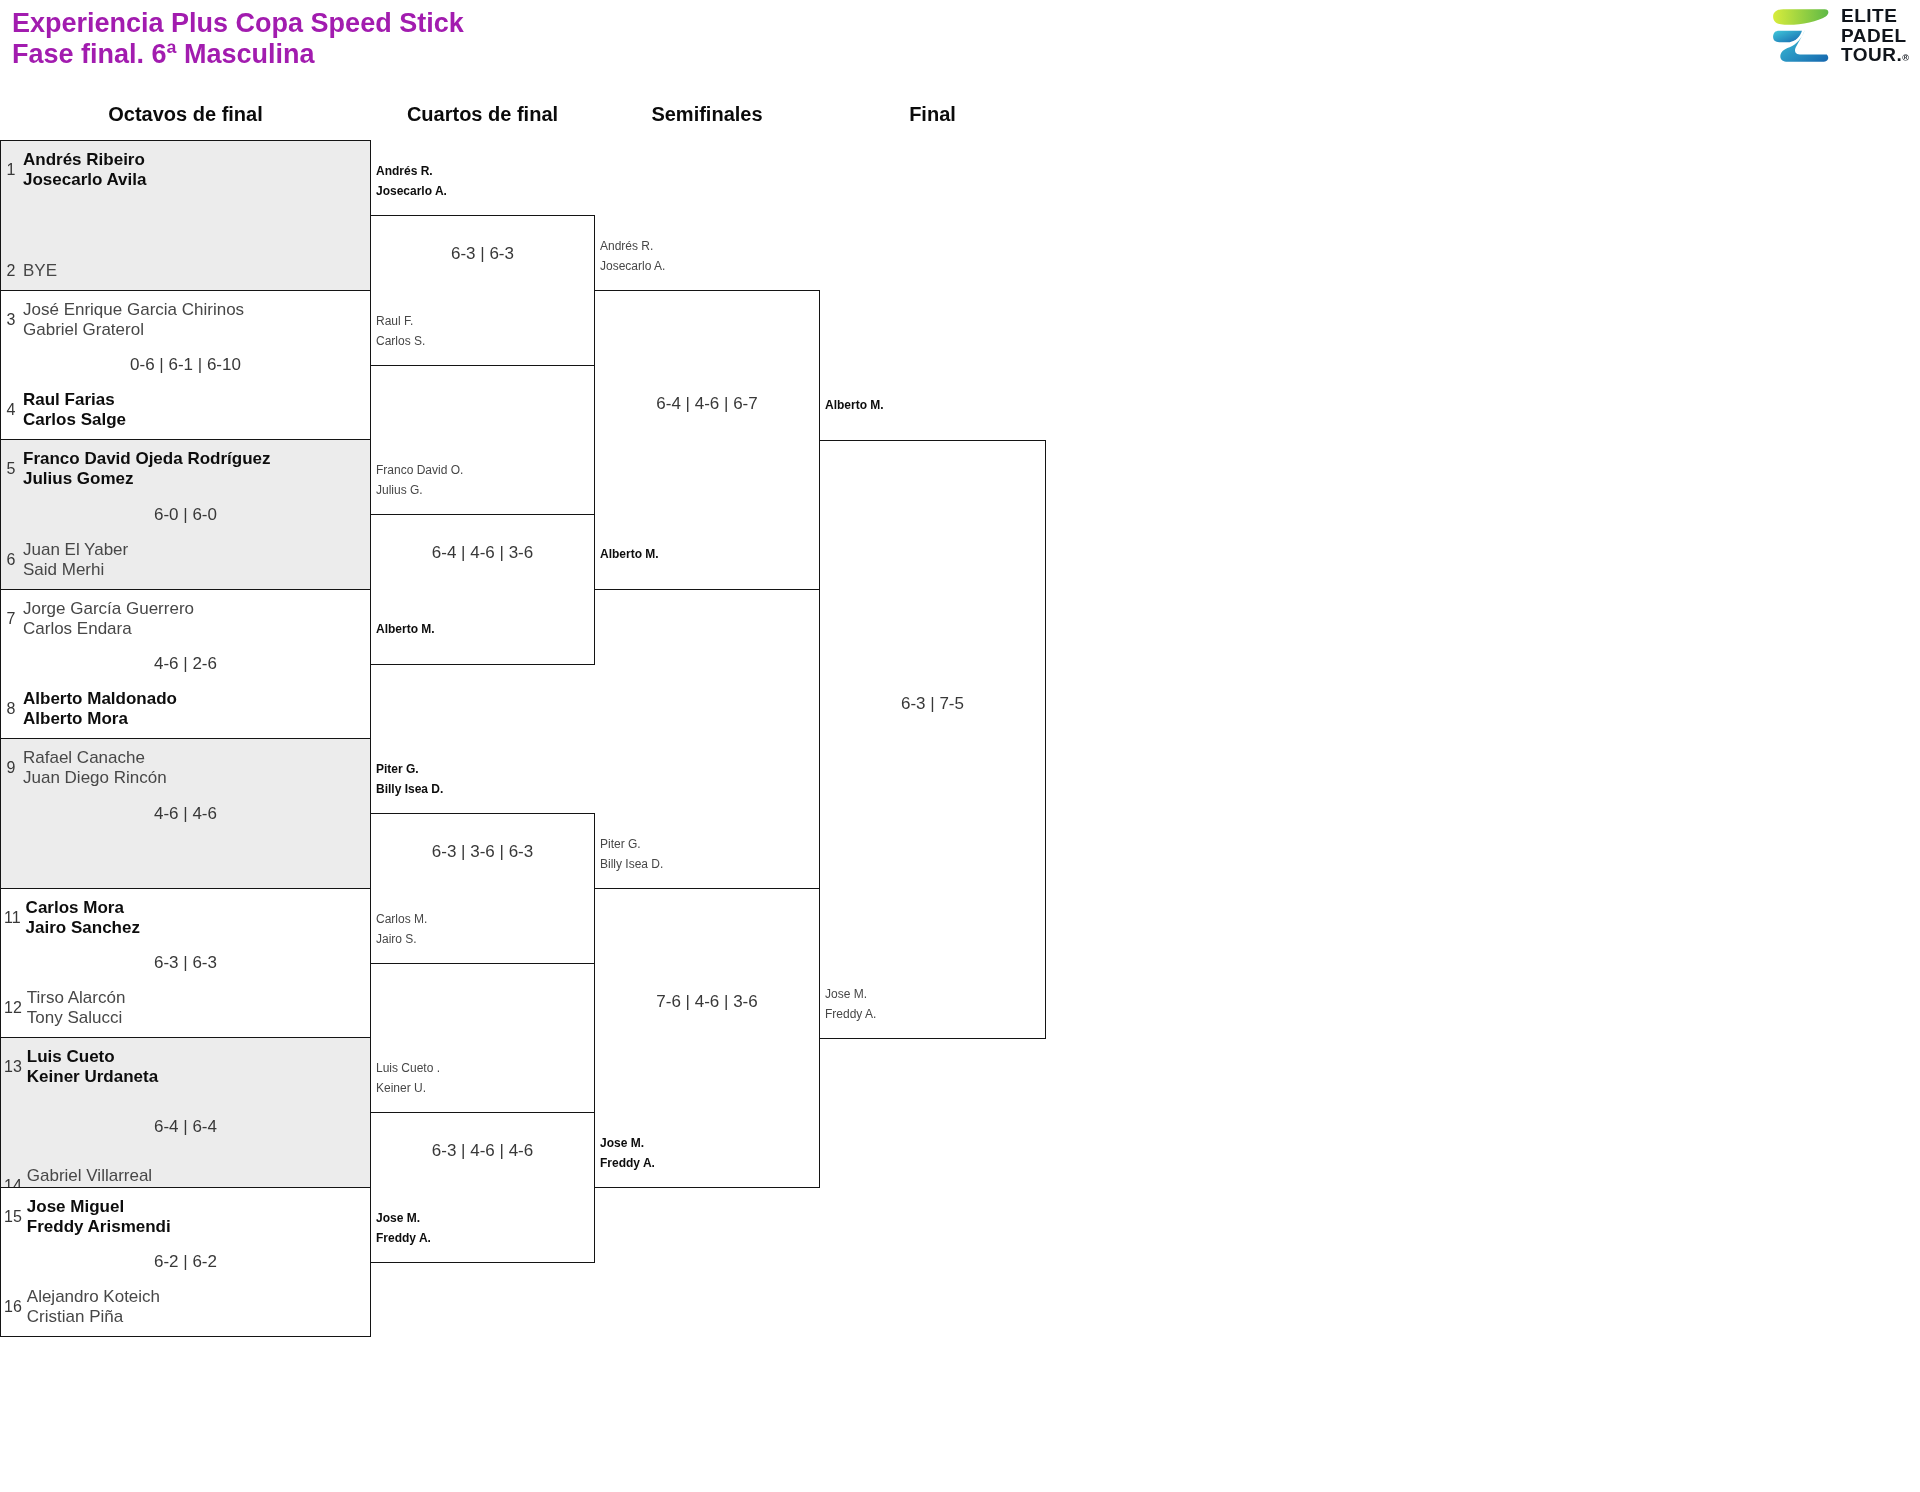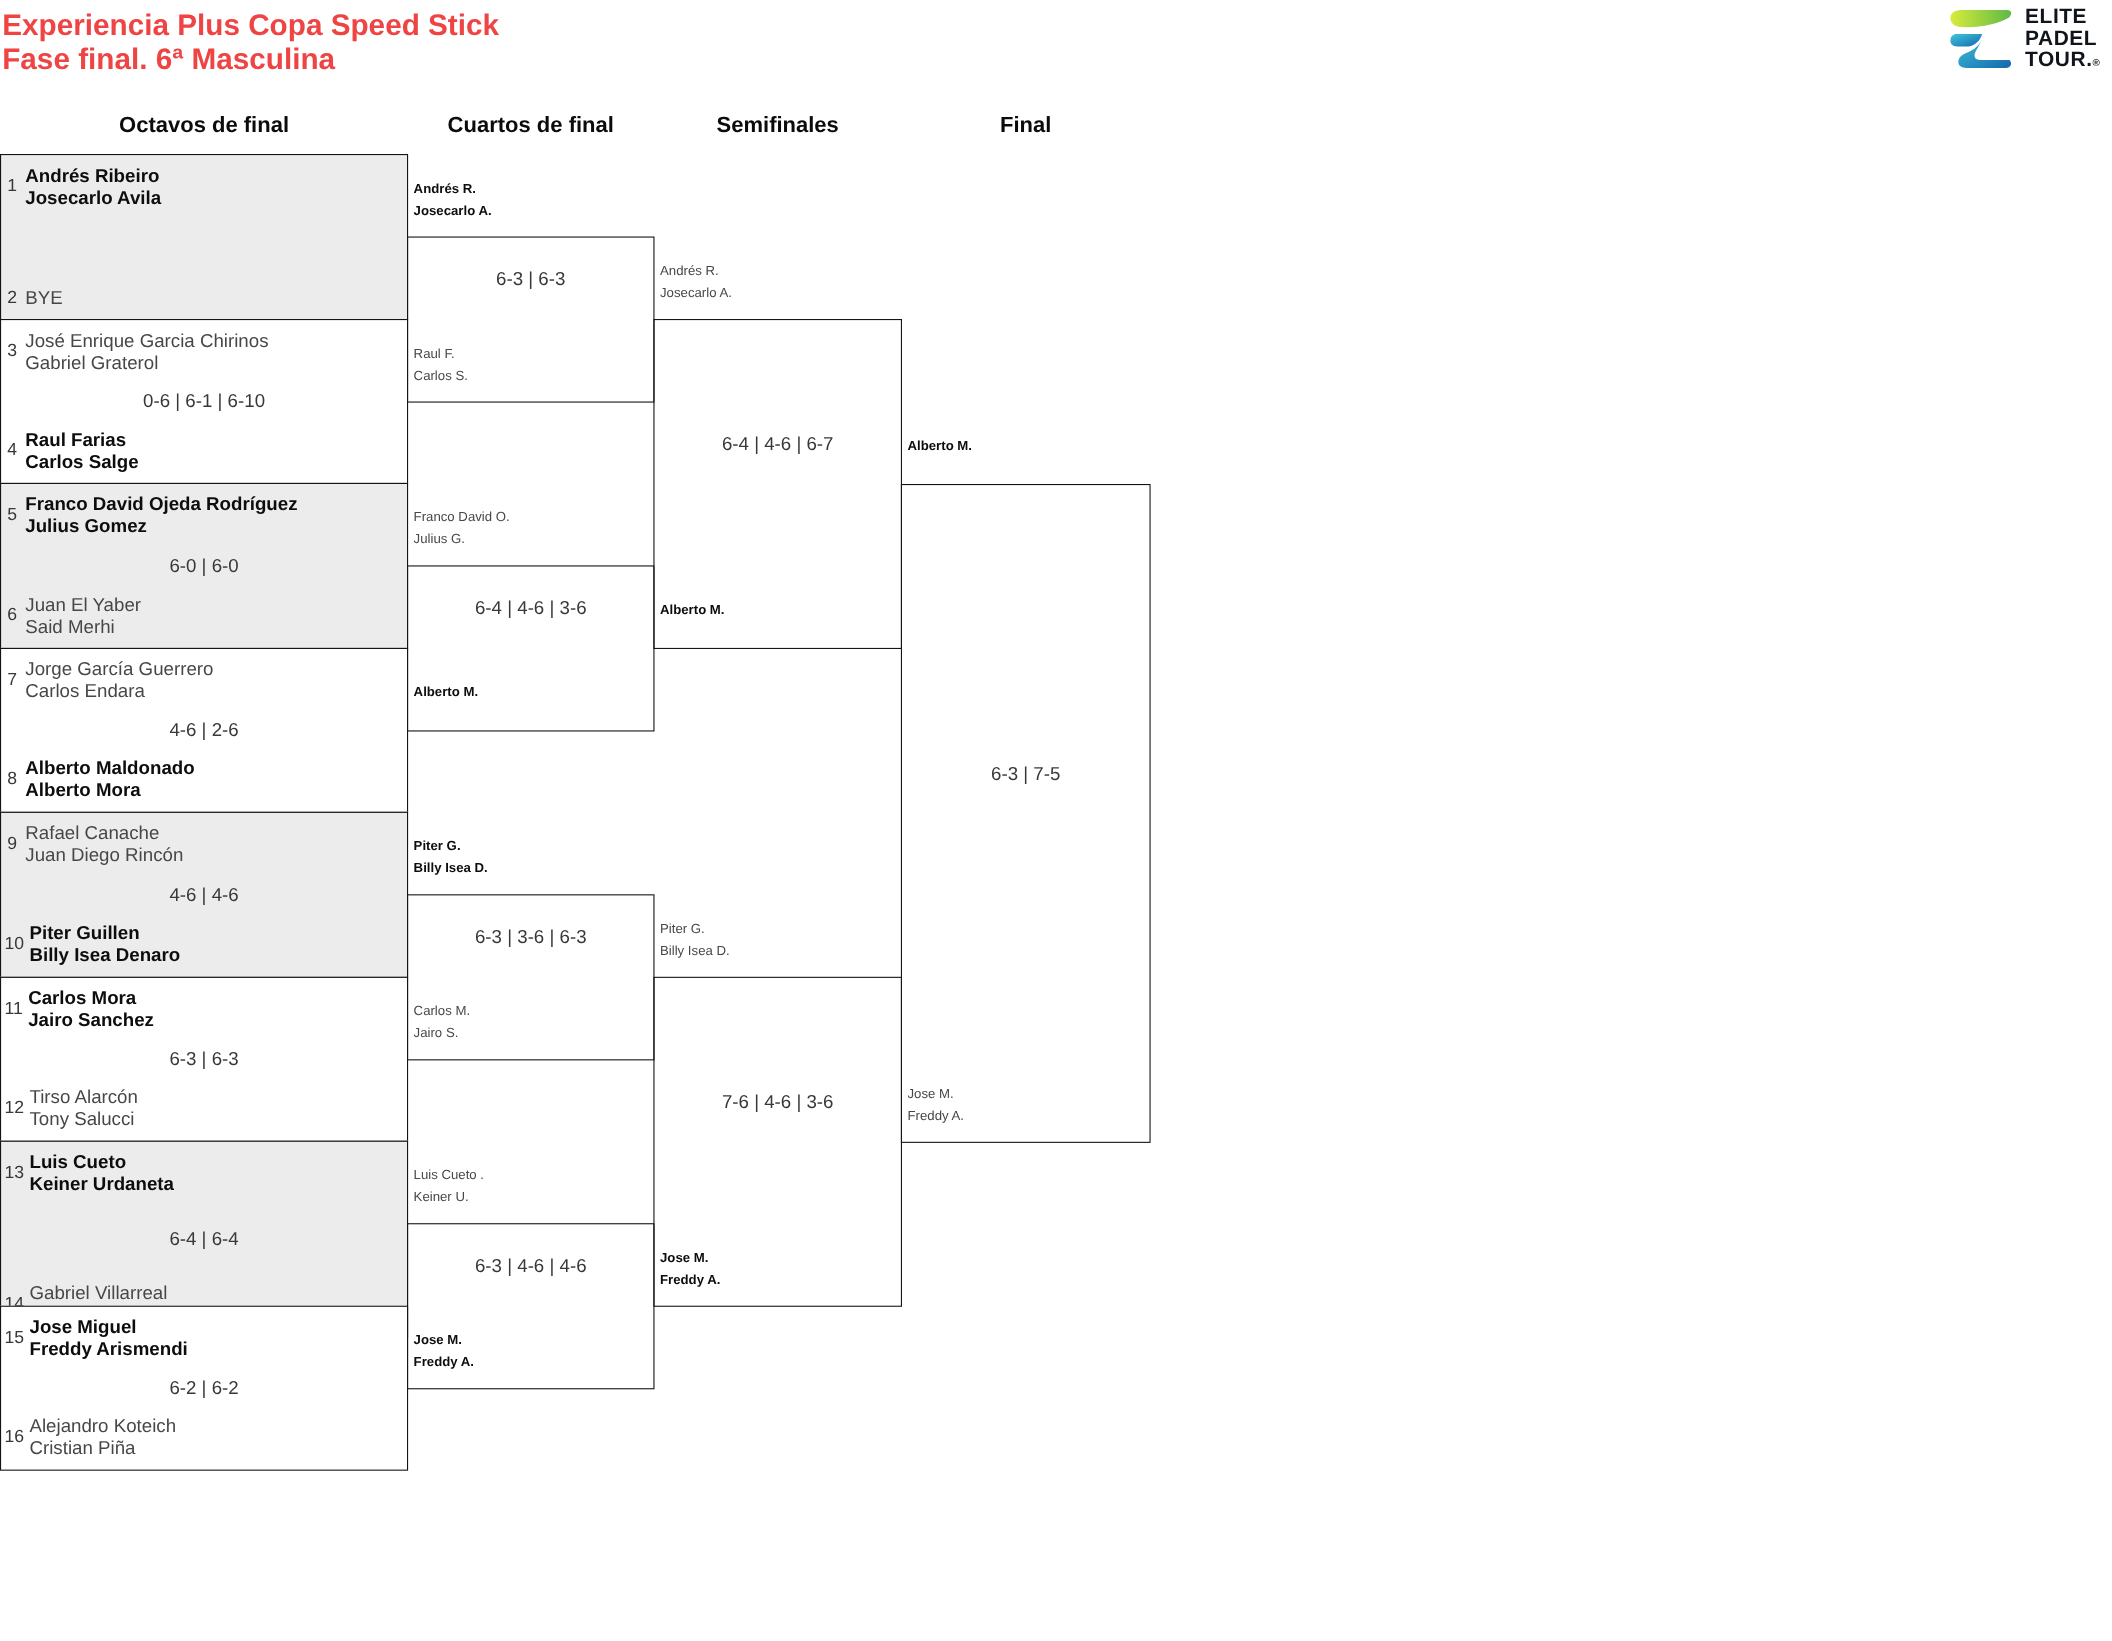--- a/index.html
+++ b/index.html
@@ -1,18 +1,18 @@
 <!DOCTYPE html>
 <html><head>
 <meta charset="utf-8">
 <style>
   html,body{margin:0;padding:0;background:#fff;}
   .page{position:relative;width:1920px;height:1492px;background:#ffffff;overflow:hidden;
         font-family:"Liberation Sans",sans-serif;color:#111;}
-  .title{position:absolute;left:2px;top:8px;font-size:27px;line-height:31px;font-weight:700;color:#ef4444;}
+  .title{position:absolute;left:12px;top:8px;font-size:27px;line-height:31px;font-weight:700;color:#a21caf;}
   .round-header{position:absolute;top:103px;font-size:20px;font-weight:700;text-align:center;color:#0b0b0b;}
   .box{position:absolute;border:1px solid #141414;box-sizing:border-box;background:transparent;}
   .obox{background:#ffffff;}
   .obox.g{background:#ececec;}
   .ot{position:absolute;left:3px;right:6px;display:flex;align-items:center;gap:5px;}
   .ot.top{top:9px;}
   .ot.bot{bottom:10px;}
   .seed{min-width:14px;text-align:center;font-size:16px;line-height:19px;color:#383838;flex:0 0 auto;}
   .nm{font-size:17px;line-height:19.5px;color:#474747;}
   .nm.w{font-weight:700;color:#0d0d0d;}
@@ -139,27 +139,20 @@
 
   <div class="box obox g" style="left:0;top:738px;width:371px;height:151px;">
     <div class="ot top">
       <span class="seed">9</span>
       <div class="nm">
           <div>Rafael Canache</div>
           <div>Juan Diego Rincón</div>
         </div>
     </div>
     <div class="osc">4-6 | 4-6</div>
-    <div class="ot bot">
-      <span class="seed">10</span>
-      <div class="nm w">
-          <div>Piter Guillen</div>
-          <div>Billy Isea Denaro</div>
-        </div>
-    </div>
   </div>
 
   <div class="box obox" style="left:0;top:888px;width:371px;height:150px;">
     <div class="ot top">
       <span class="seed">11</span>
       <div class="nm w">
           <div>Carlos Mora</div>
           <div>Jairo Sanchez</div>
         </div>
     </div>

